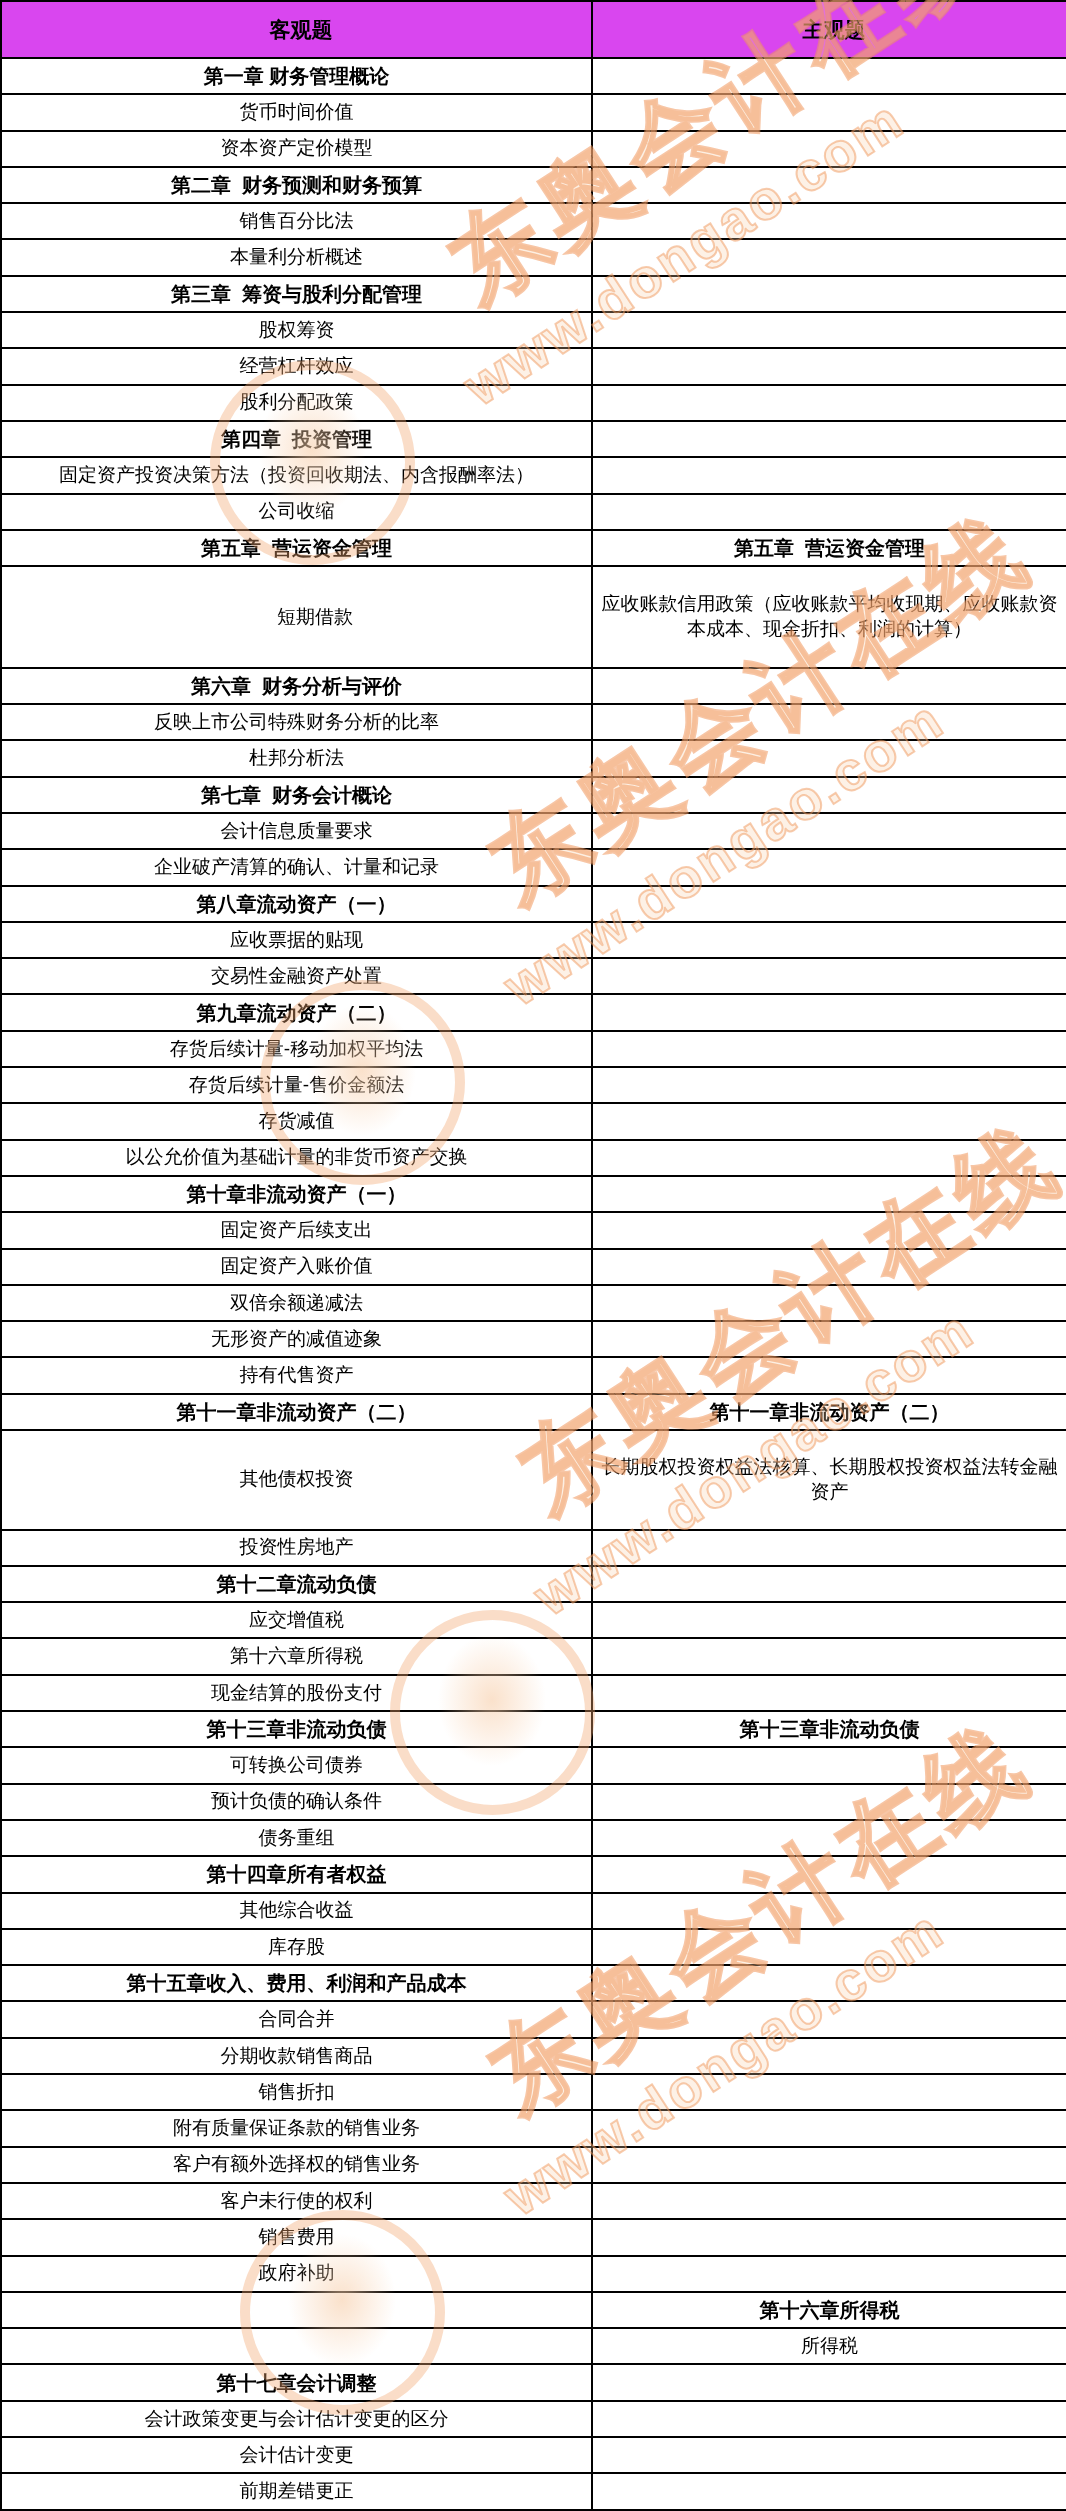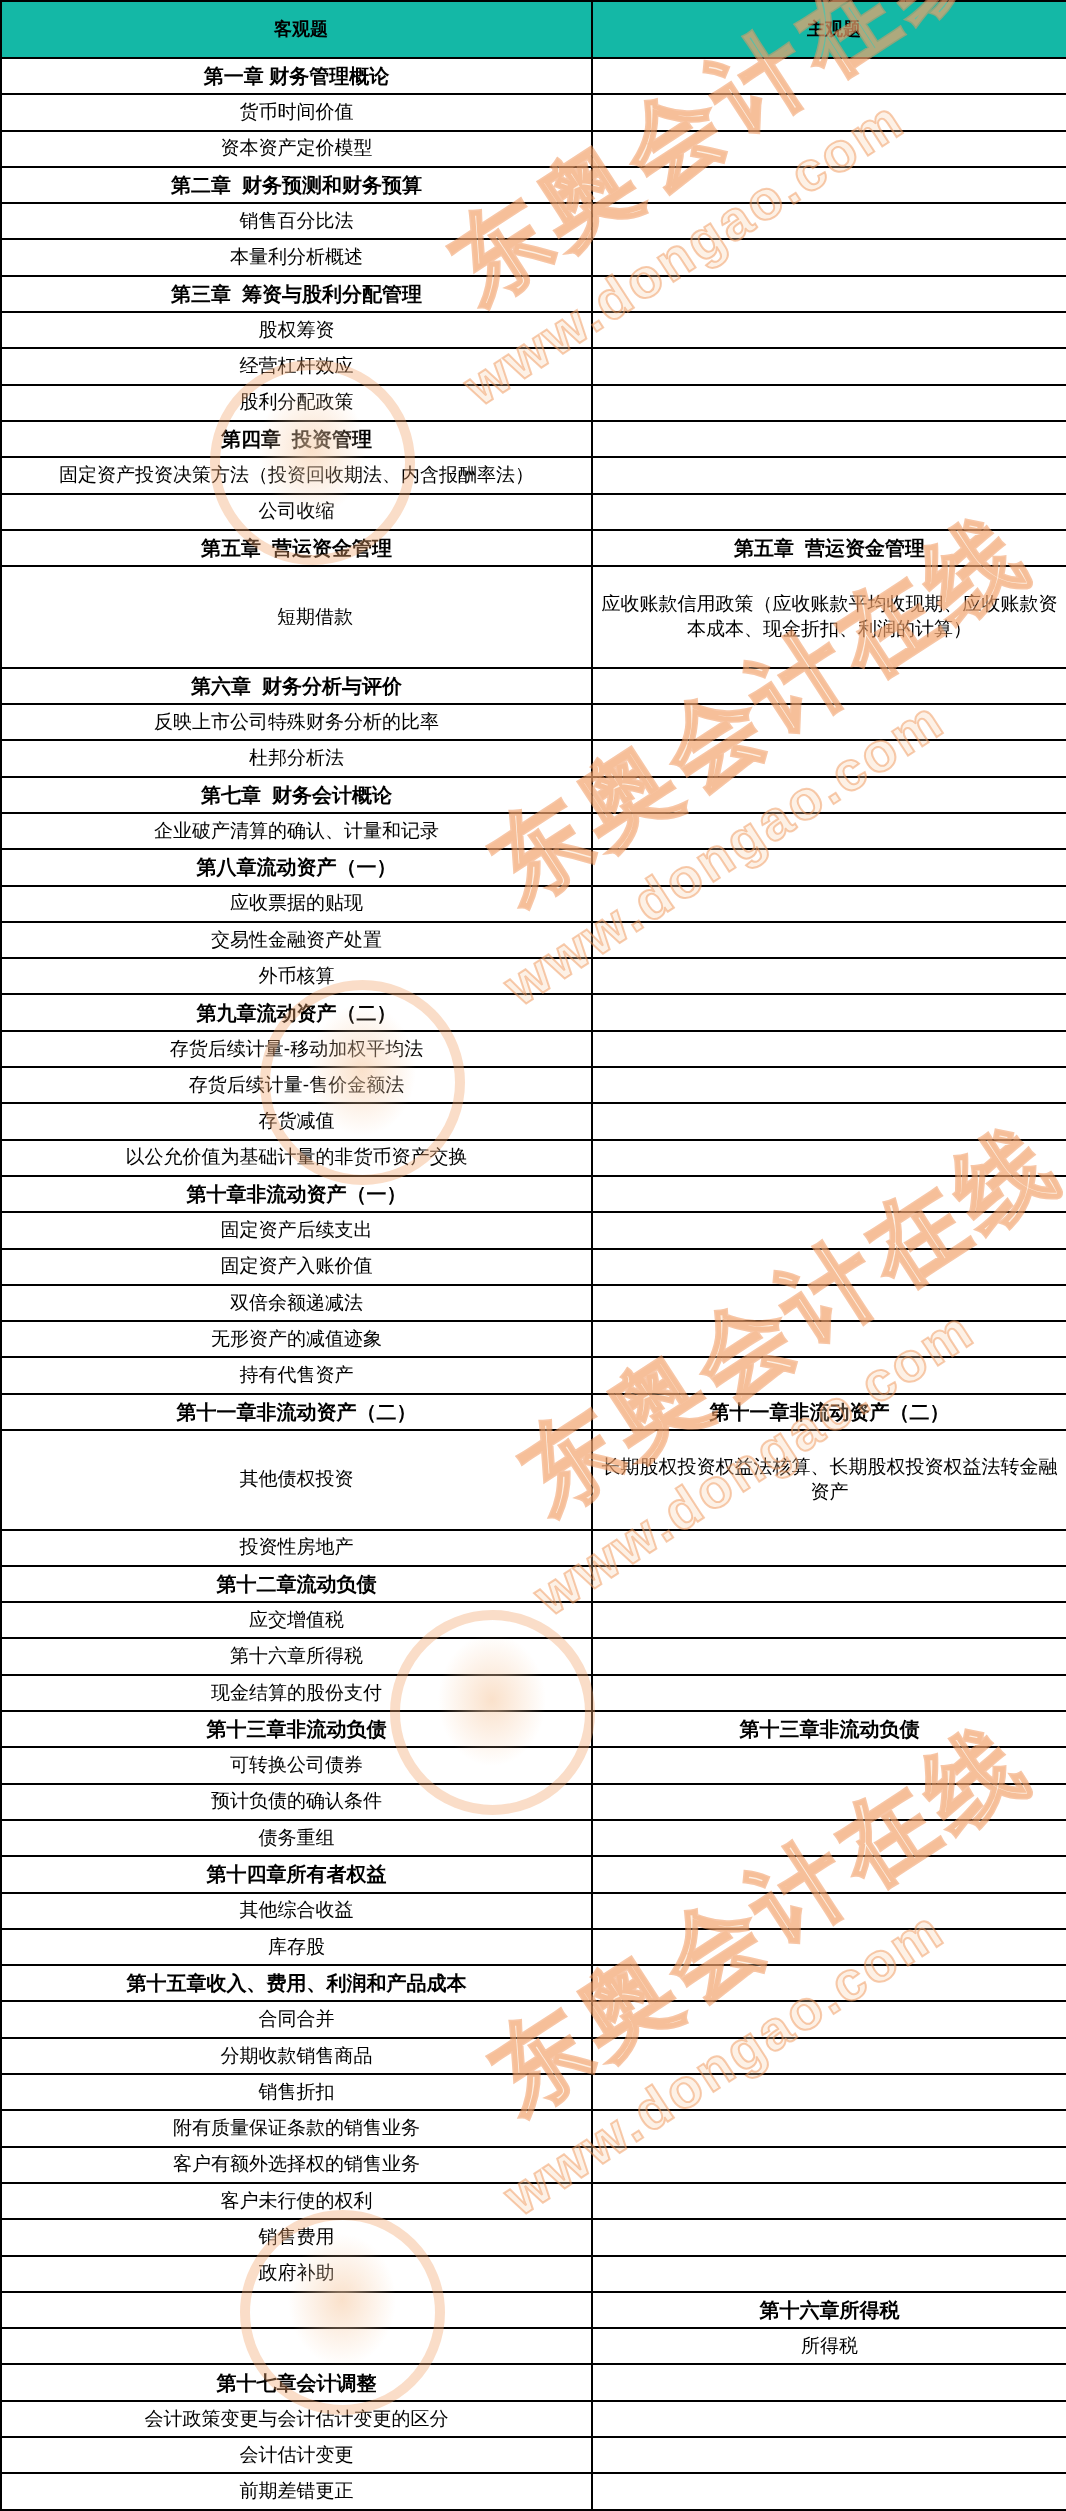--- a/index.html
+++ b/index.html
@@ -24,23 +24,23 @@
     text-align:center;
     vertical-align:middle;
     font-size:19px;
     color:#000;
     padding:2px 8px;
     line-height:1.3;
     white-space:pre-wrap;
     overflow:hidden;
   }
   thead th {
-    background:#14b8a6;
+    background:#d946ef;
     height:51px;
-    font-size:18px;
+    font-size:21px;
     font-weight:bold;
     padding-left:17px;
   }
   tr.row td { height:29px; }
   td.bold { font-weight:bold; font-size:20px; }
   
   .wm-layer { position:absolute; inset:0; z-index:3; pointer-events:none; }
   .wm {
     position:absolute;
     transform:rotate(-33deg);
@@ -163,37 +163,37 @@
         </tr>
         <tr class="row">
           <td>杜邦分析法</td>
           <td></td>
         </tr>
         <tr class="row">
           <td class="bold">第七章  财务会计概论</td>
           <td></td>
         </tr>
         <tr class="row">
+          <td>会计信息质量要求</td>
+          <td></td>
+        </tr>
+        <tr class="row">
           <td>企业破产清算的确认、计量和记录</td>
           <td></td>
         </tr>
         <tr class="row">
           <td class="bold">第八章流动资产（一）</td>
           <td></td>
         </tr>
         <tr class="row">
           <td>应收票据的贴现</td>
           <td></td>
         </tr>
         <tr class="row">
           <td>交易性金融资产处置</td>
-          <td></td>
-        </tr>
-        <tr class="row">
-          <td>外币核算</td>
           <td></td>
         </tr>
         <tr class="row">
           <td class="bold">第九章流动资产（二）</td>
           <td></td>
         </tr>
         <tr class="row">
           <td>存货后续计量-移动加权平均法</td>
           <td></td>
         </tr>

